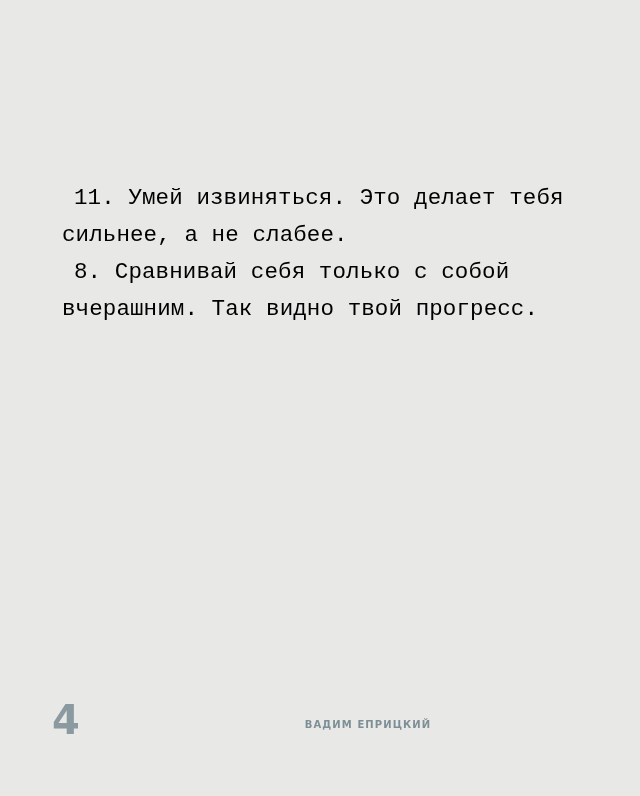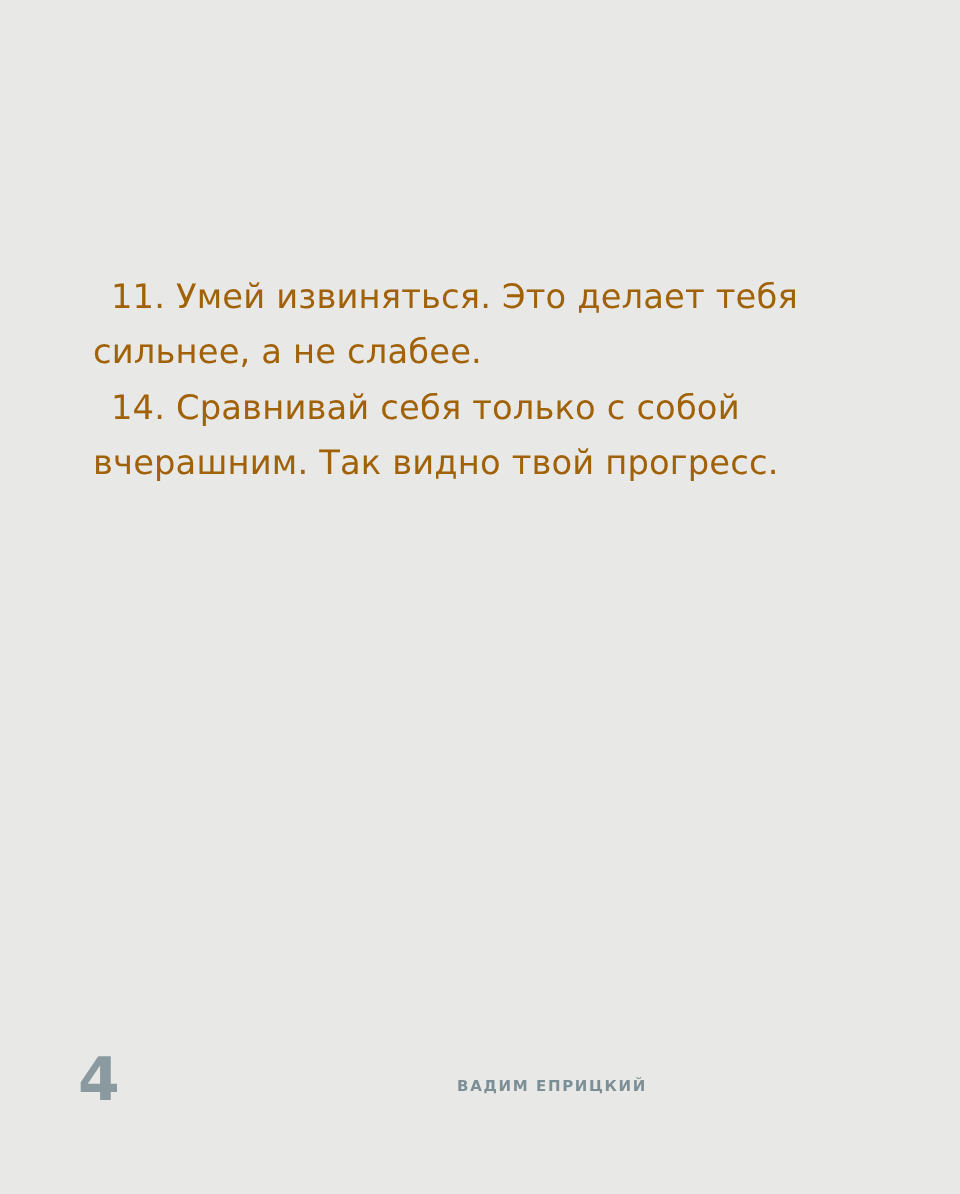--- a/index.html
+++ b/index.html
@@ -20,27 +20,28 @@
     box-sizing: border-box;
     background: #e8e8e6;
   }
   .content {
     position: absolute;
     left: 62px;
     top: 180px;
     width: 520px;
   }
   .tip {
-    color: #a16207;
+    color: #000000;
     font-size: 22.5px;
     line-height: 37px;
     text-indent: 12px;
     margin: 0 0 0 0;
     letter-spacing: 0.1px;
     font-weight: 400;
+    font-family: Liberation Mono, monospace;
   }
   .footer {
     position: absolute;
     left: 0;
     bottom: 0;
     width: 640px;
     height: 110px;
   }
   .page-number {
     position: absolute;
@@ -64,21 +65,21 @@
     padding-left: 32px;
   }
 </style>
 </head>
 <body>
 
 <div class="page">
 
   <div class="content">
     <p class="tip">11. Умей извиняться. Это делает тебя сильнее, а не слабее.</p>
-    <p class="tip">14. Сравнивай себя только с собой вчерашним. Так видно твой прогресс.</p>
+    <p class="tip">8. Сравнивай себя только с собой вчерашним. Так видно твой прогресс.</p>
   </div>
 
   <div class="footer">
     <div class="page-number">4</div>
     <div class="author">ВАДИМ ЕПРИЦКИЙ</div>
   </div>
 
 </div>
 
 </body></html>

